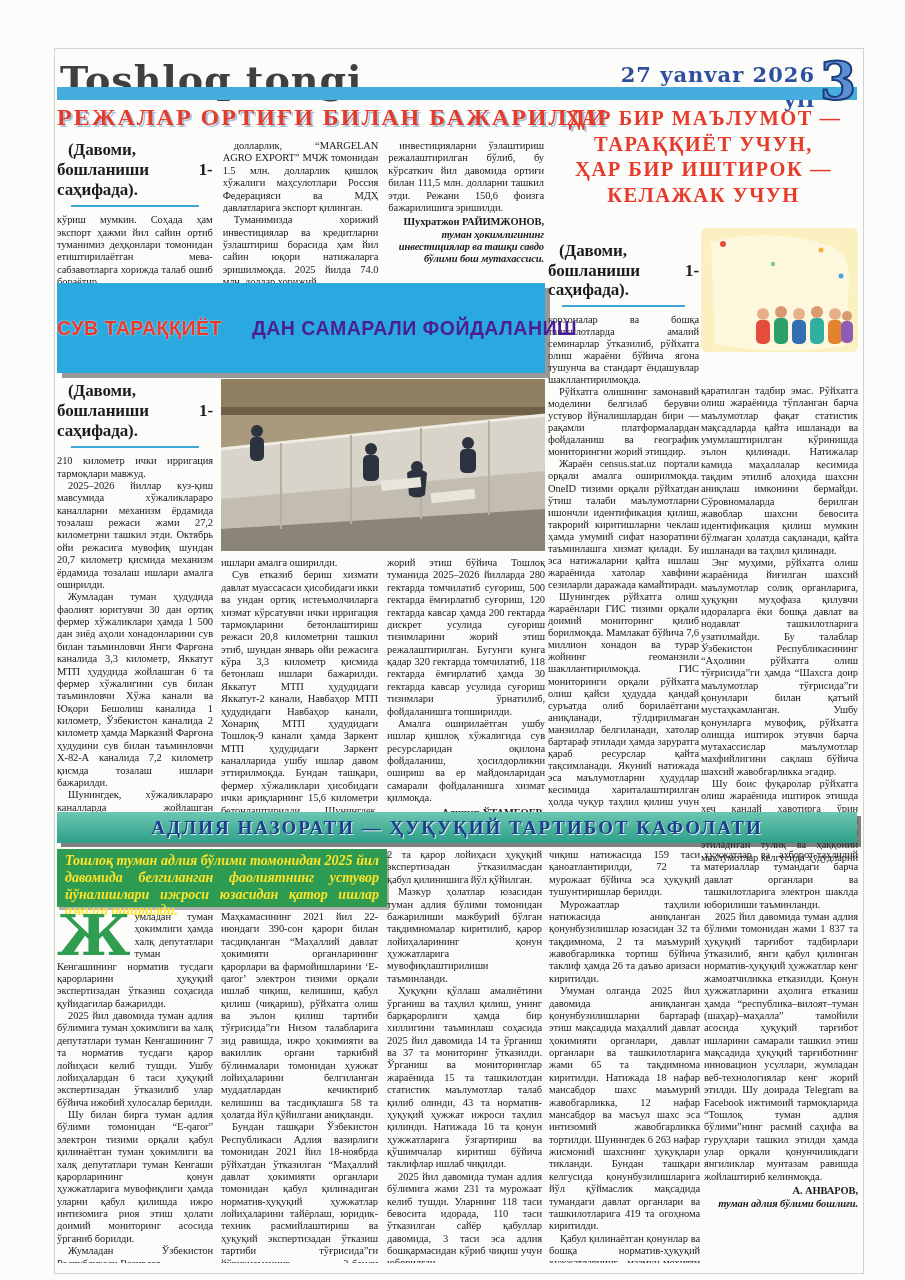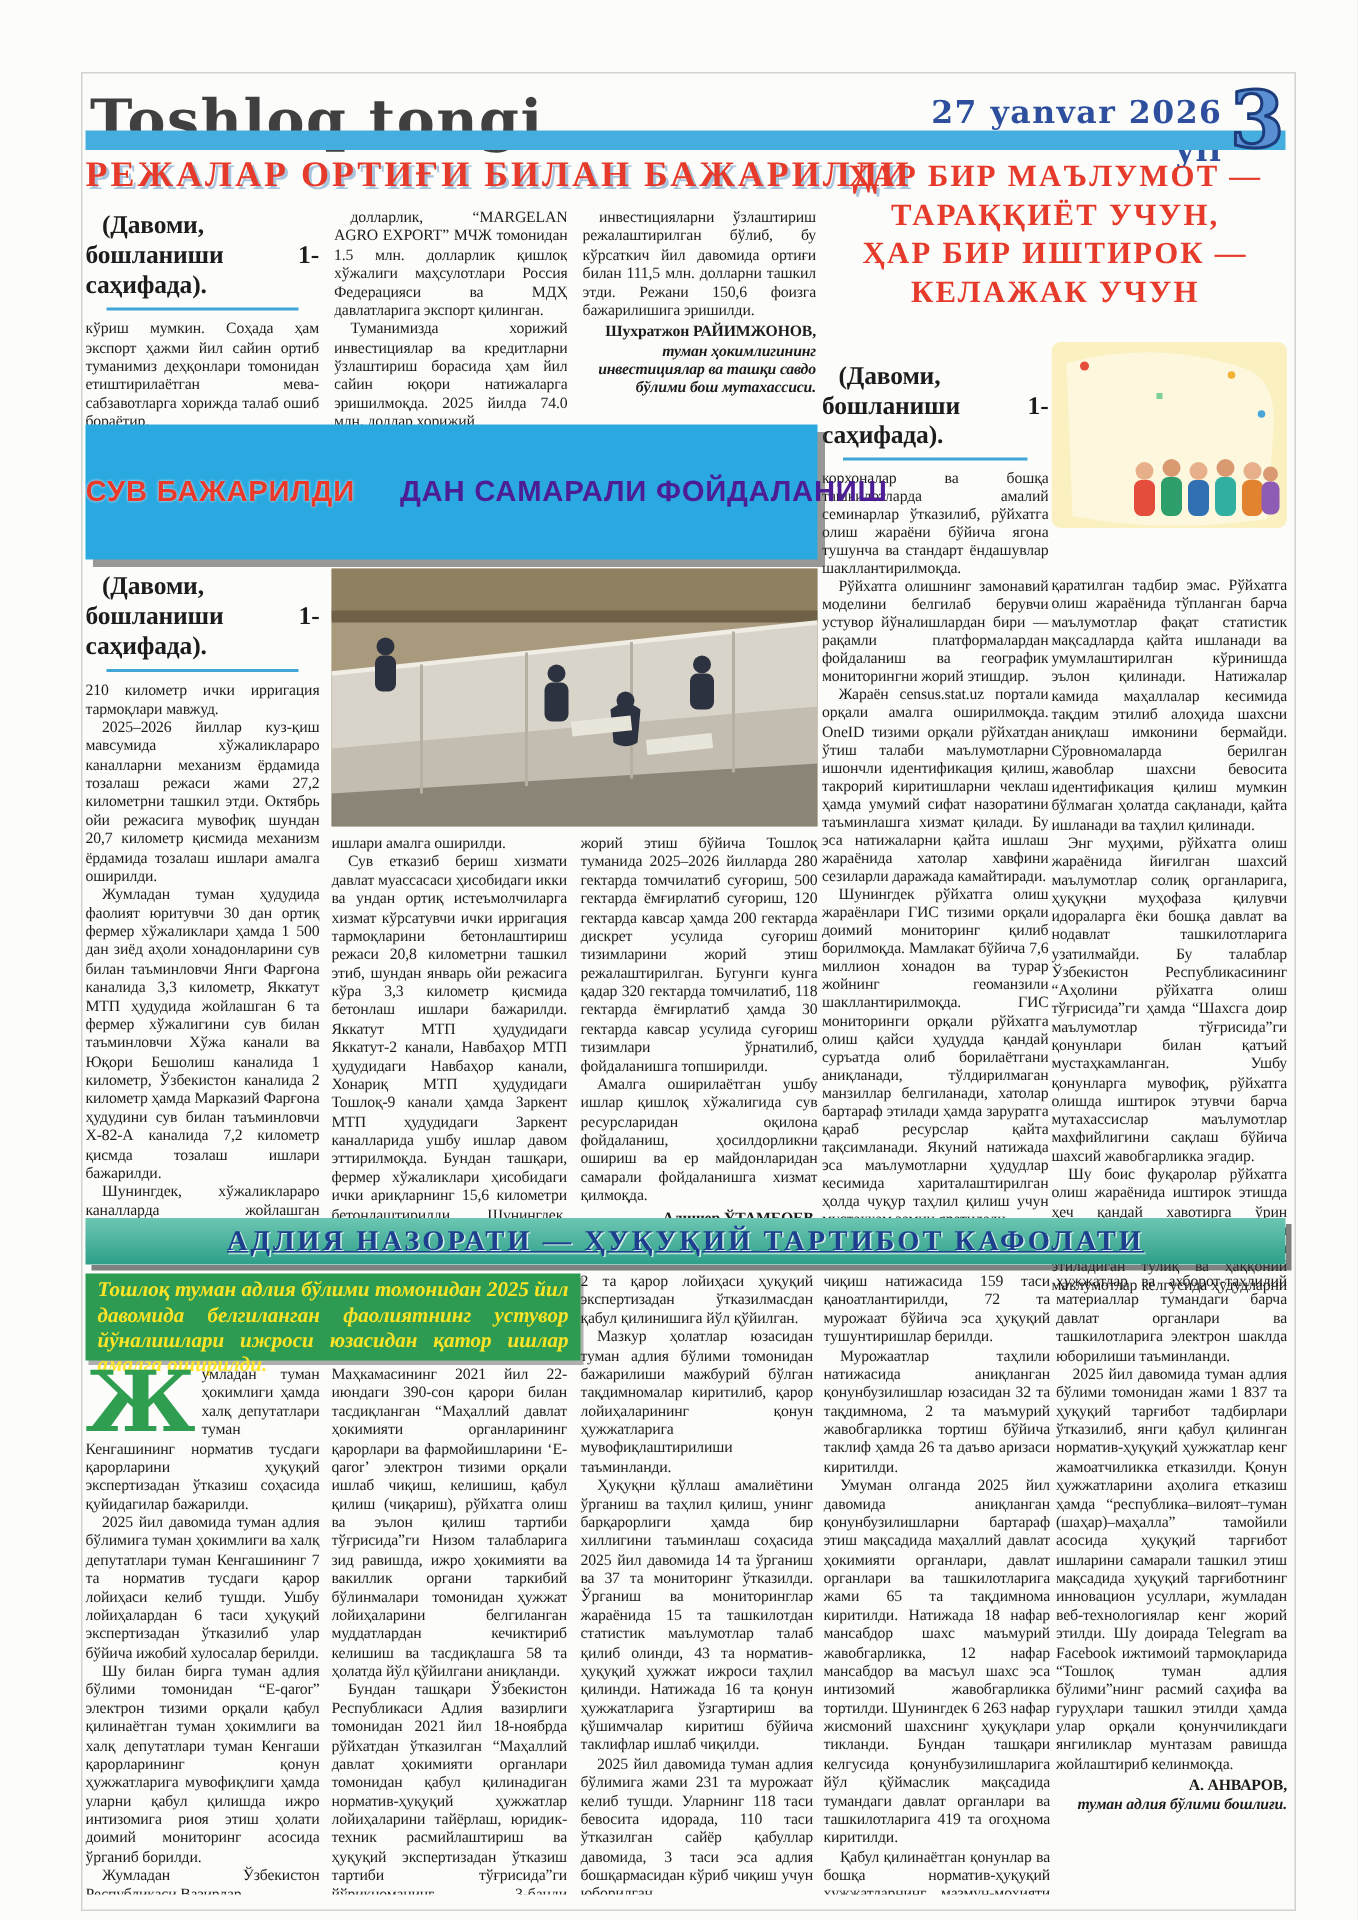--- a/index.html
+++ b/index.html
@@ -51,21 +51,21 @@
                    color:#e63a2a;font-size:20.5px;line-height:1.25;letter-spacing:1.5px;}
   .census-col1{position:absolute;left:548px;top:241px;width:151px;height:594px;}
   .census-illu{position:absolute;left:701px;top:228px;width:157px;height:124px;}
   .census-col2{position:absolute;left:701px;top:357px;width:157px;height:478px;margin-top:28px;}
 
   
   .justice-banner{position:absolute;left:57px;top:812px;width:800px;height:31px;
                   background:linear-gradient(180deg,#6cc6b2 0%,#2e9f89 100%);
                   box-shadow:4px 4px 0 rgba(45,45,45,0.6);display:flex;align-items:center;justify-content:center;z-index:2;}
   .justice-banner span{font-family:"Liberation Serif",serif;font-weight:bold;font-size:19px;color:#1c3f8e;
-                       letter-spacing:2px;text-shadow:1px 1px 0 #d6efe8;white-space:nowrap;text-decoration:underline;}
+                       letter-spacing:2px;text-shadow:1px 1px 0 #d6efe8;white-space:nowrap;}
 
   
   .justice-lead{position:absolute;left:57px;top:849px;width:330px;height:58px;background:#2d9b52;
                 box-shadow:2px 3px 0 rgba(60,60,60,0.4);padding:4px 8px;box-sizing:border-box;
                 font-weight:bold;font-style:italic;font-size:14px;line-height:1.2;color:#ffe428;text-align:justify;}
   .j1{position:absolute;left:57px;top:911px;width:156px;height:352px;}
   .j2{position:absolute;left:221px;top:911px;width:157px;height:352px;}
   .j3{position:absolute;left:387px;top:849px;width:155px;height:414px;}
   .j4{position:absolute;left:549px;top:849px;width:151px;height:414px;}
   .j5{position:absolute;left:704px;top:849px;width:154px;height:414px;}
@@ -105,21 +105,21 @@
             <p>инвестицияларни ўзлаштириш режалаштирилган бўлиб, бу кўрсаткич йил давомида ортиғи билан 111,5 млн. долларни ташкил этди. Режани 150,6 фоизга бажарилишига эришилди.</p>
           </div>
         <p class="byline-name">Шухратжон РАЙИМЖОНОВ,</p>
         <p class="byline-role">туман ҳокимлигининг инвестициялар ва ташқи савдо бўлими бош мутахассиси.</p>
       </div>
     </div>
   </section>
 
   <div class="water-banner">
     <div class="wb-line">
-      <span class="wb-red">СУВ БАЖАРИЛДИ</span><span class="wb-white">ДАН САМАРАЛИ ФОЙДАЛАНИШ</span>
+      <span class="wb-red">СУВ ТАРАҚҚИЁТ</span><span class="wb-white">ДАН САМАРАЛИ ФОЙДАЛАНИШ</span>
     </div>
   </div>
 
   <div class="col cont-col water-colA">
     <p class="cont">(Давоми, бошланиши 1-саҳифада).</p>
     <div class="cont-rule"></div>
     <div>
         <p>210 километр ички ирригация тармоқлари мавжуд.</p>
         <p>2025–2026 йиллар куз-қиш мавсумида хўжаликлараро каналларни механизм ёрдамида тозалаш режаси жами 27,2 километрни ташкил этди. Октябрь ойи режасига мувофиқ шундан 20,7 километр қисмида механизм ёрдамида тозалаш ишлари амалга оширилди.</p>
         <p>Жумладан туман ҳудудида фаолият юритувчи 30 дан ортиқ фермер хўжаликлари ҳамда 1 500 дан зиёд аҳоли хонадонларини сув билан таъминловчи Янги Фарғона каналида 3,3 километр, Яккатут МТП ҳудудида жойлашган 6 та фермер хўжалигини сув билан таъминловчи Хўжа канали ва Юқори Бешолиш каналида 1 километр, Ўзбекистон каналида 2 километр ҳамда Марказий Фарғона ҳудудини сув билан таъминловчи Х-82-А каналида 7,2 километр қисмда тозалаш ишлари бажарилди.</p>

